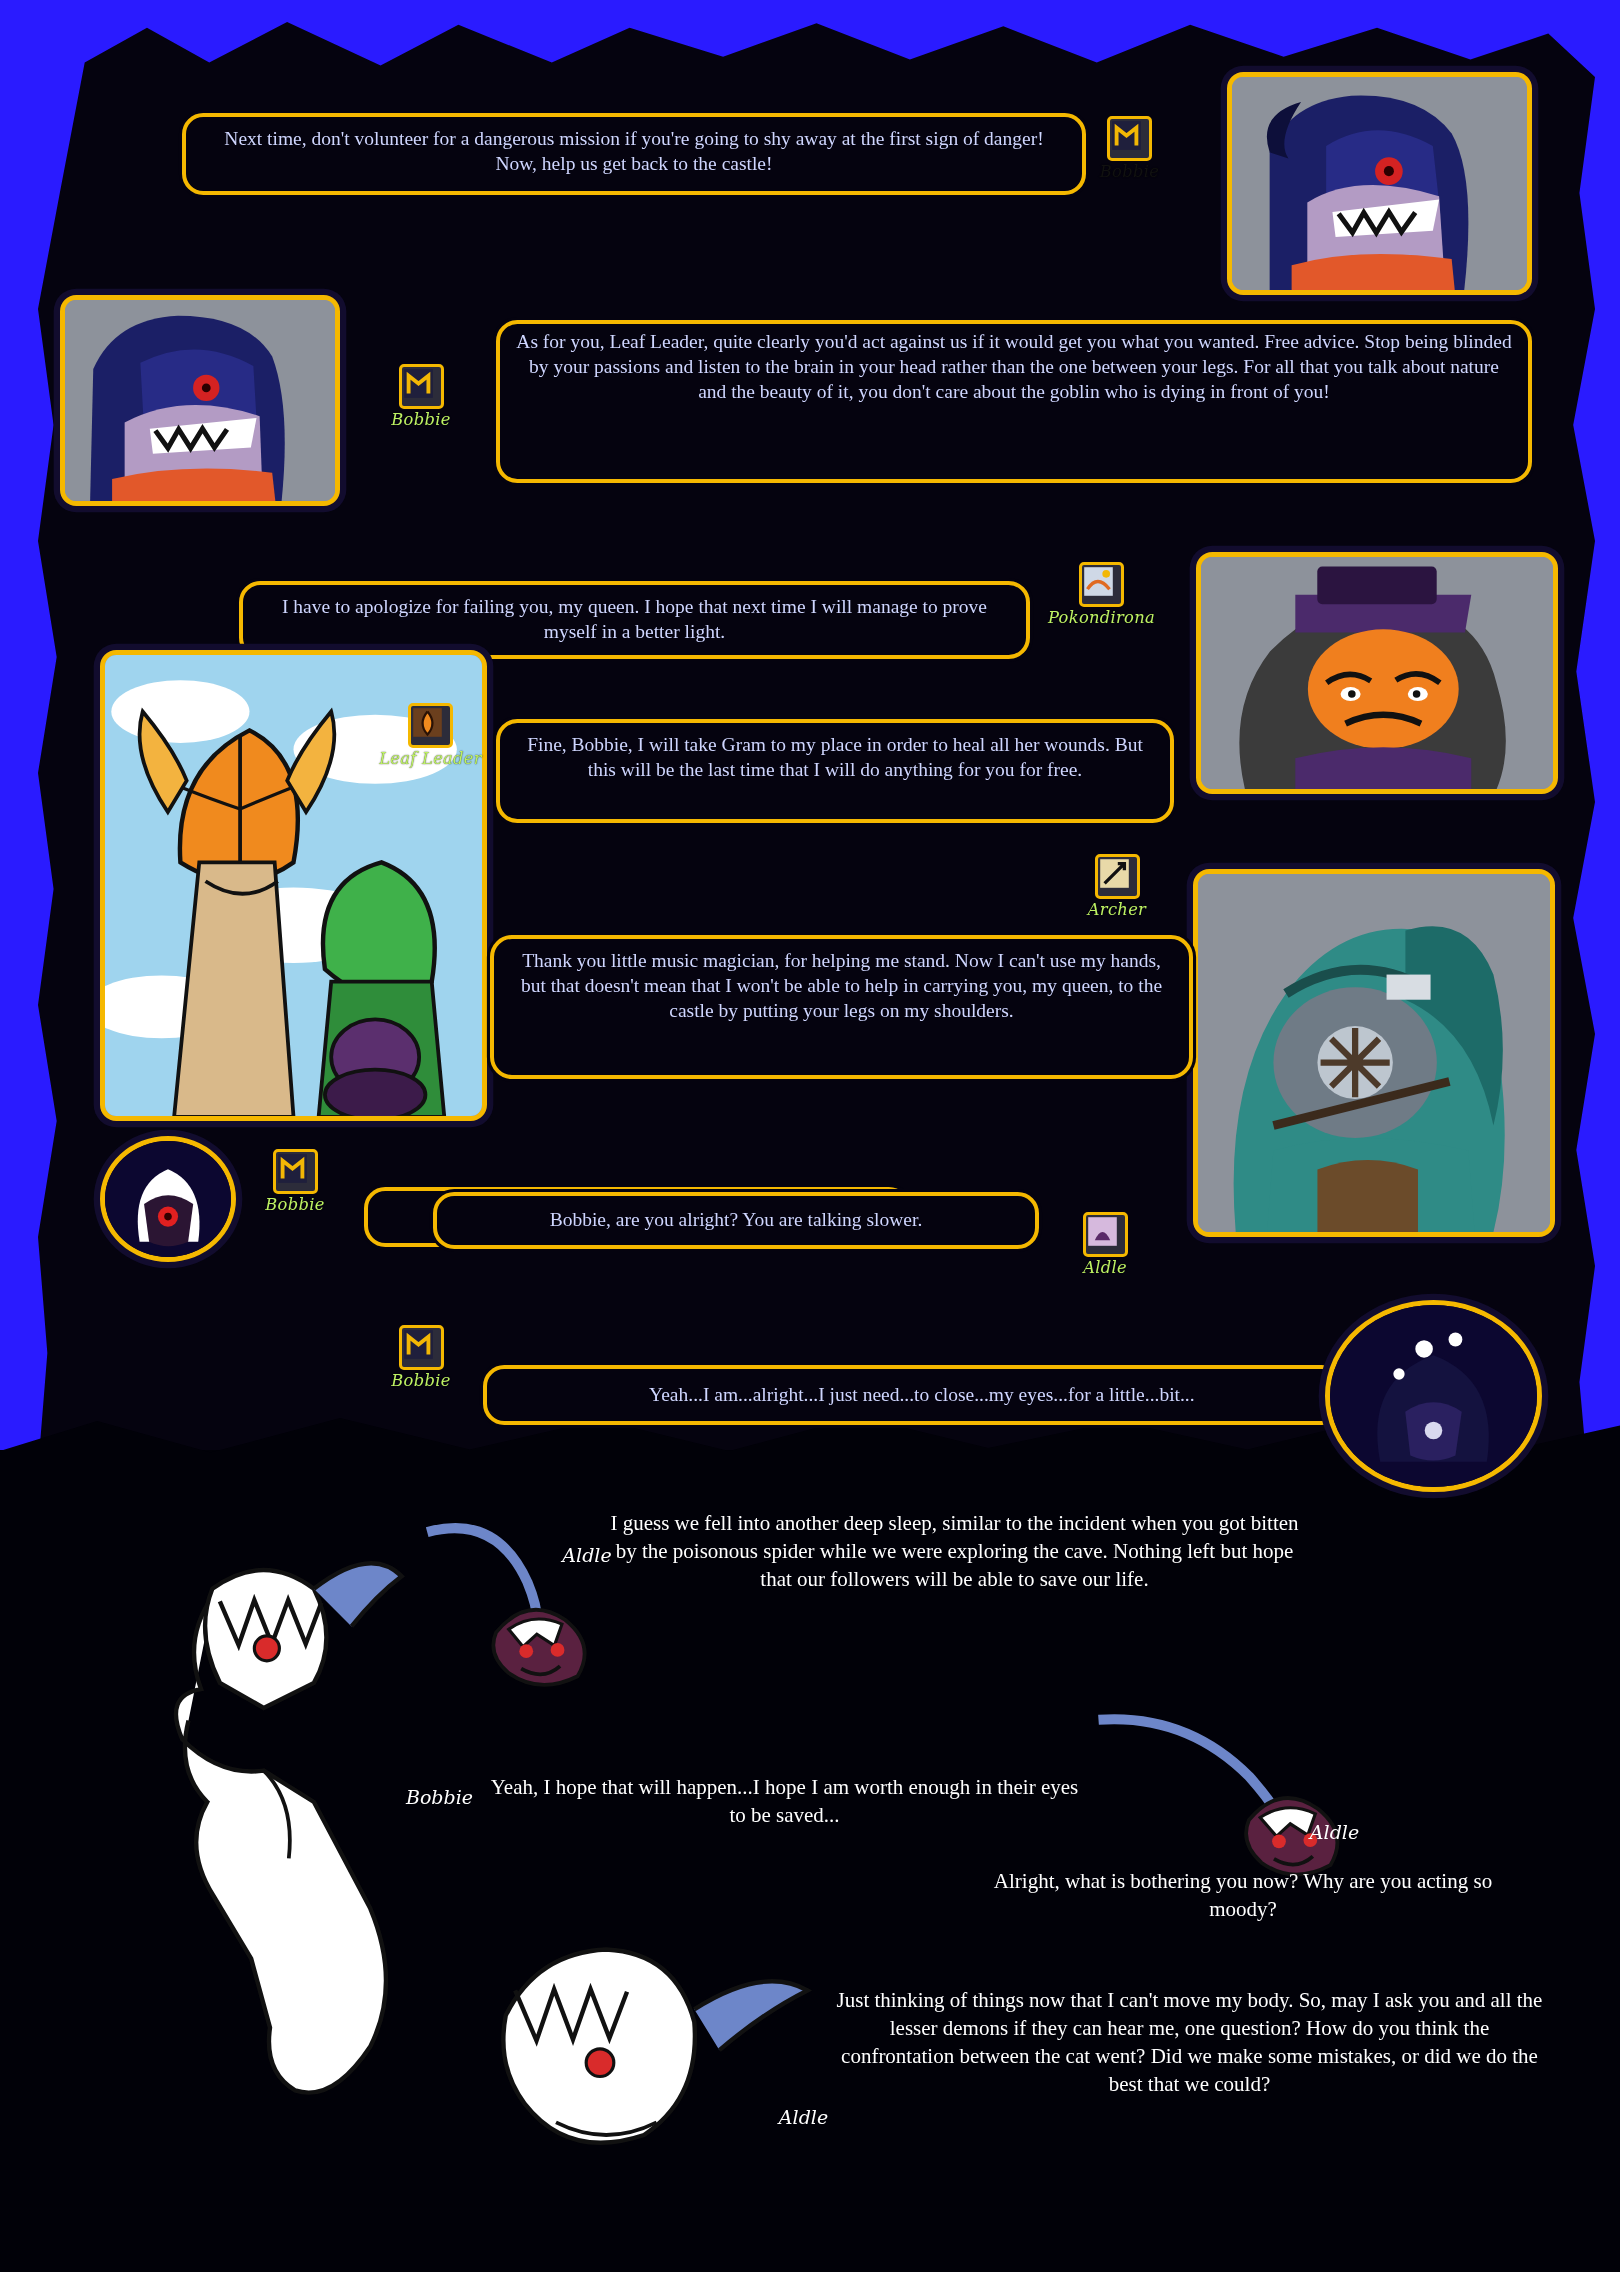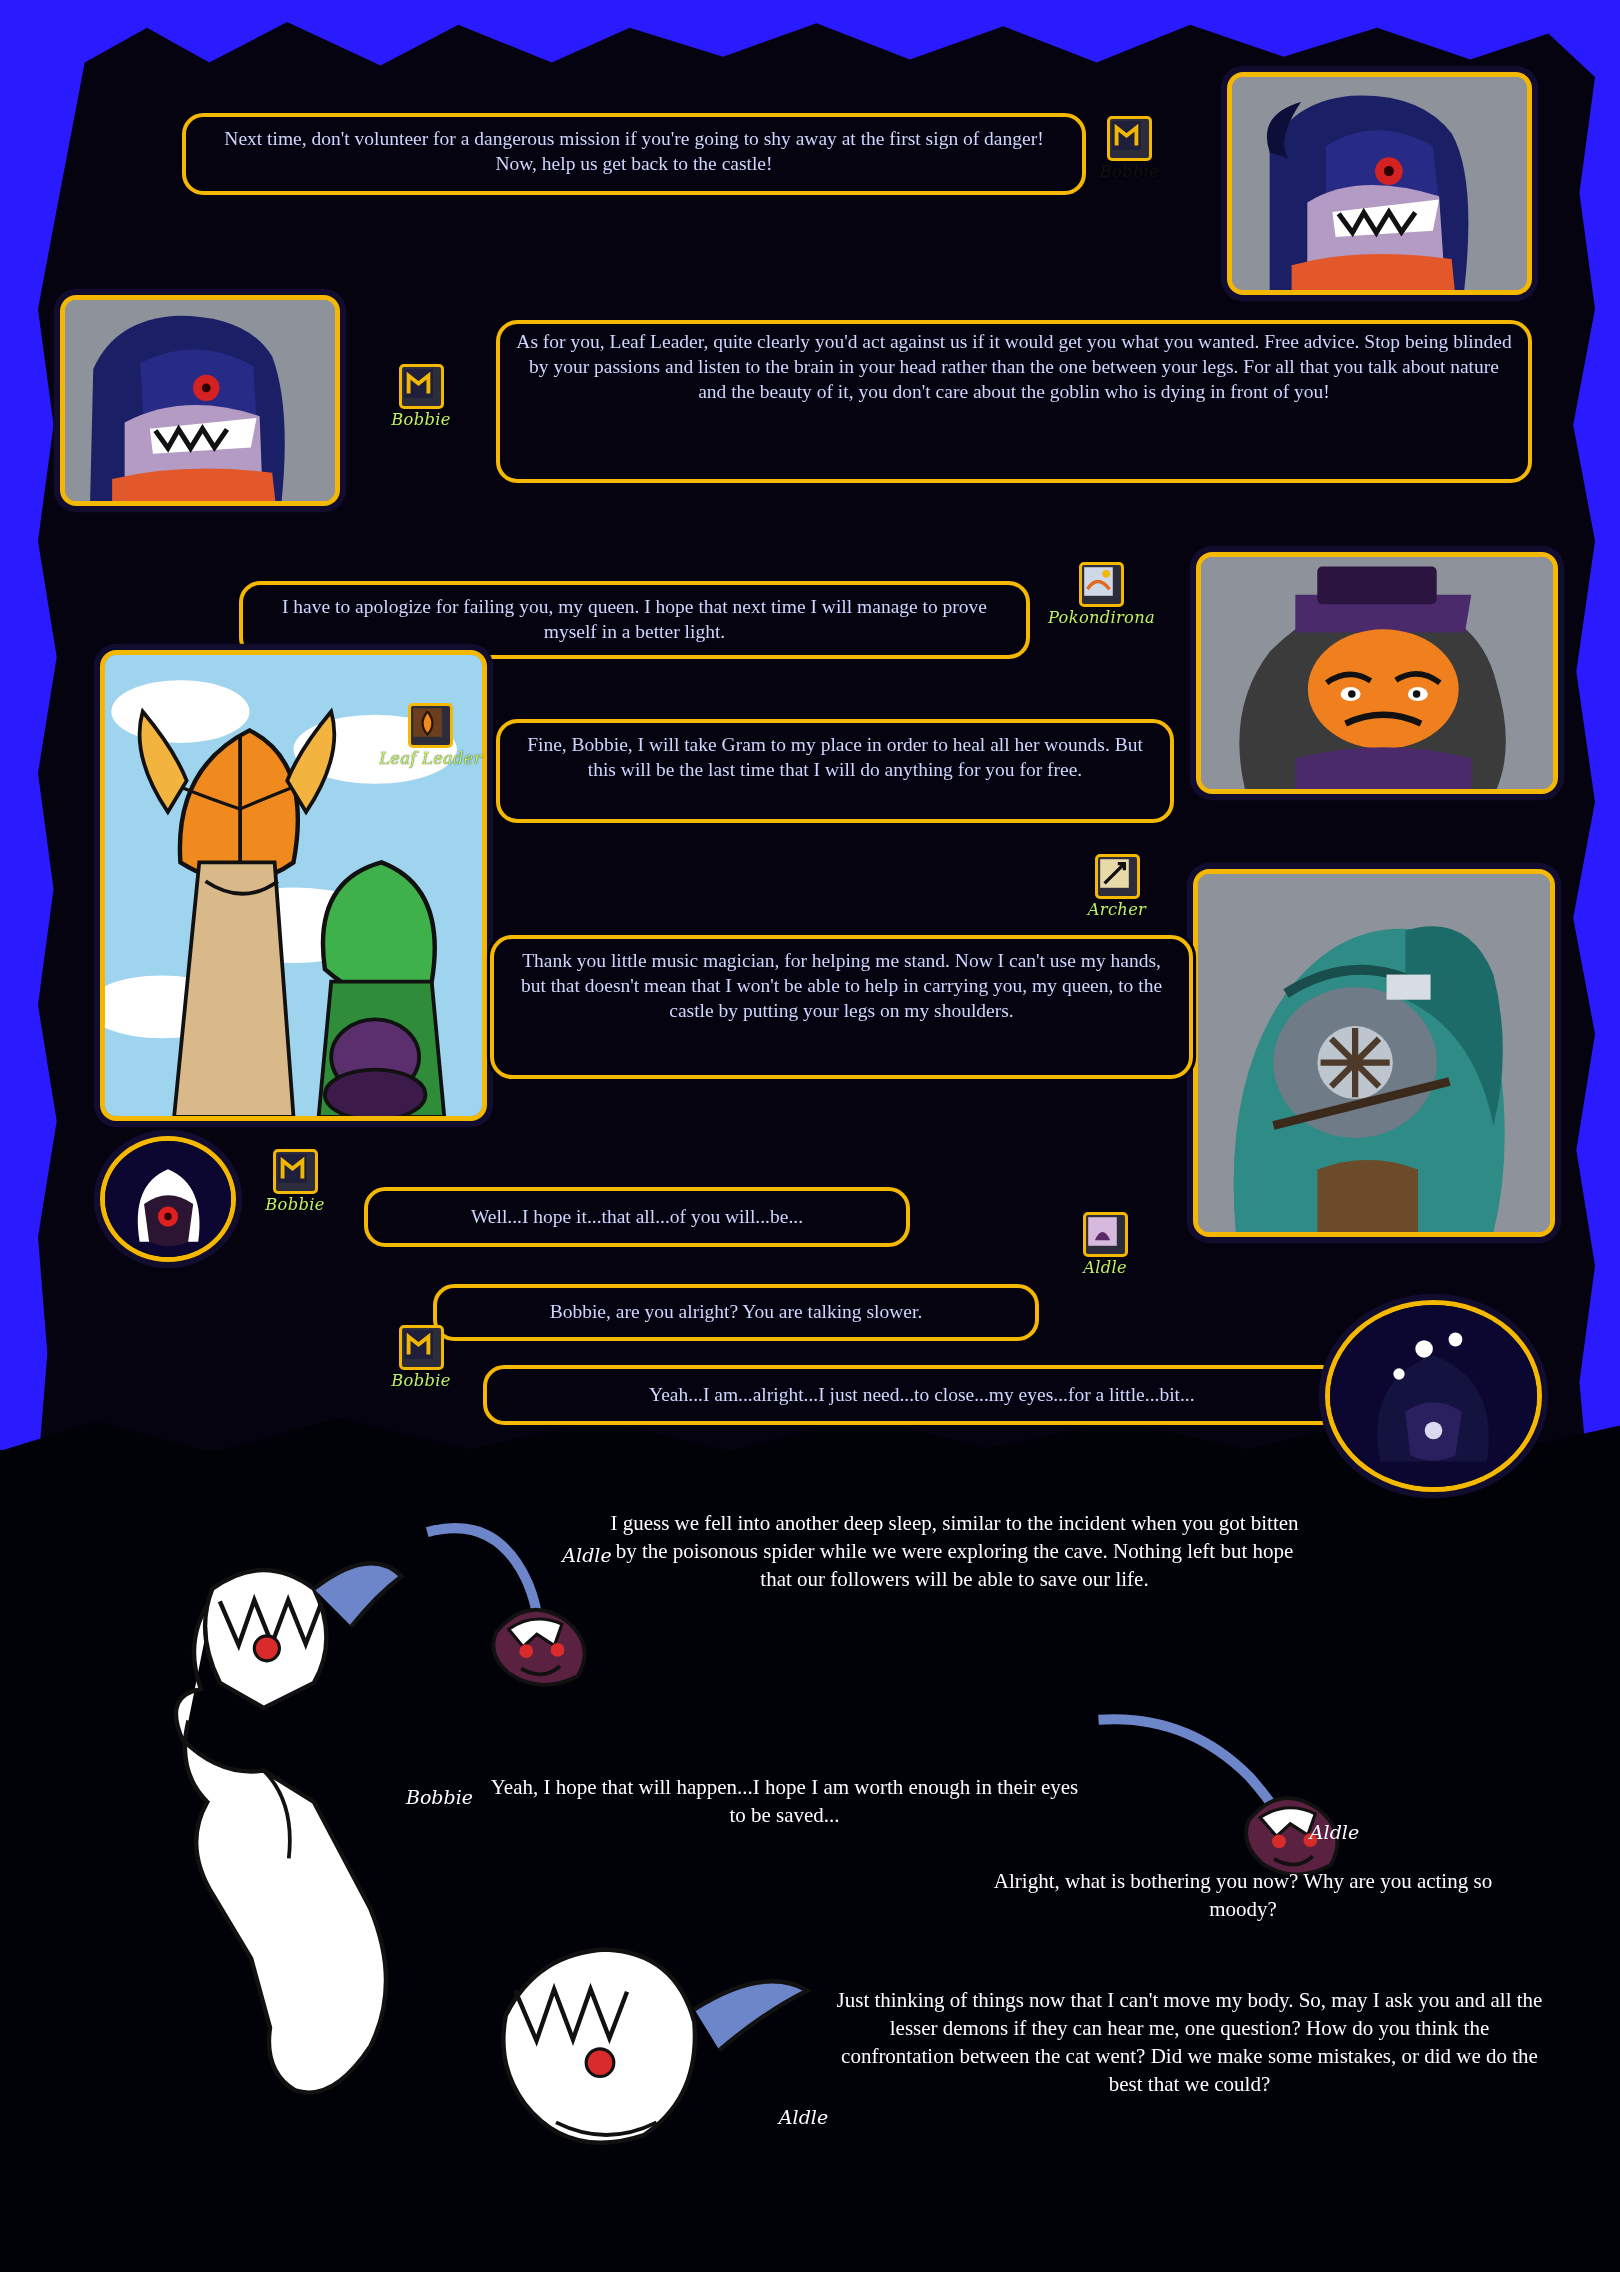--- a/index.html
+++ b/index.html
@@ -251,21 +251,21 @@
   <div class="nametag" style="left:251px;top:1149px;width:88px;">
     <div class="box">
       <svg viewBox="0 0 60 60" width="33" height="33" style="position:absolute;left:0;top:0">
         <rect x="4" y="4" width="52" height="52" fill="#1f1f3c"></rect>
         <path d="M12 48 L12 16 L30 30 L48 16 L48 48" fill="none" stroke="#f2b705" stroke-width="7"></path>
       </svg>
     </div>
     <div class="nm">Bobbie</div>
   </div>
 
-  <div class="bubble center" style="left:433px;top:1284px;width:606px;height:57px;">
+  <div class="bubble center" style="left:433px;top:1192px;width:606px;height:57px;">
     <span>Bobbie, are you alright? You are talking slower.</span>
   </div>
 
   <div class="nametag" style="left:1061px;top:1212px;width:88px;">
     <div class="box">
       <svg viewBox="0 0 60 60" width="33" height="33" style="position:absolute;left:0;top:0">
         <rect x="4" y="4" width="52" height="52" fill="#d6b9dd"></rect>
         <path d="M16 46 q14 -30 28 0 z" fill="#5a2a68"></path>
       </svg>
     </div>

